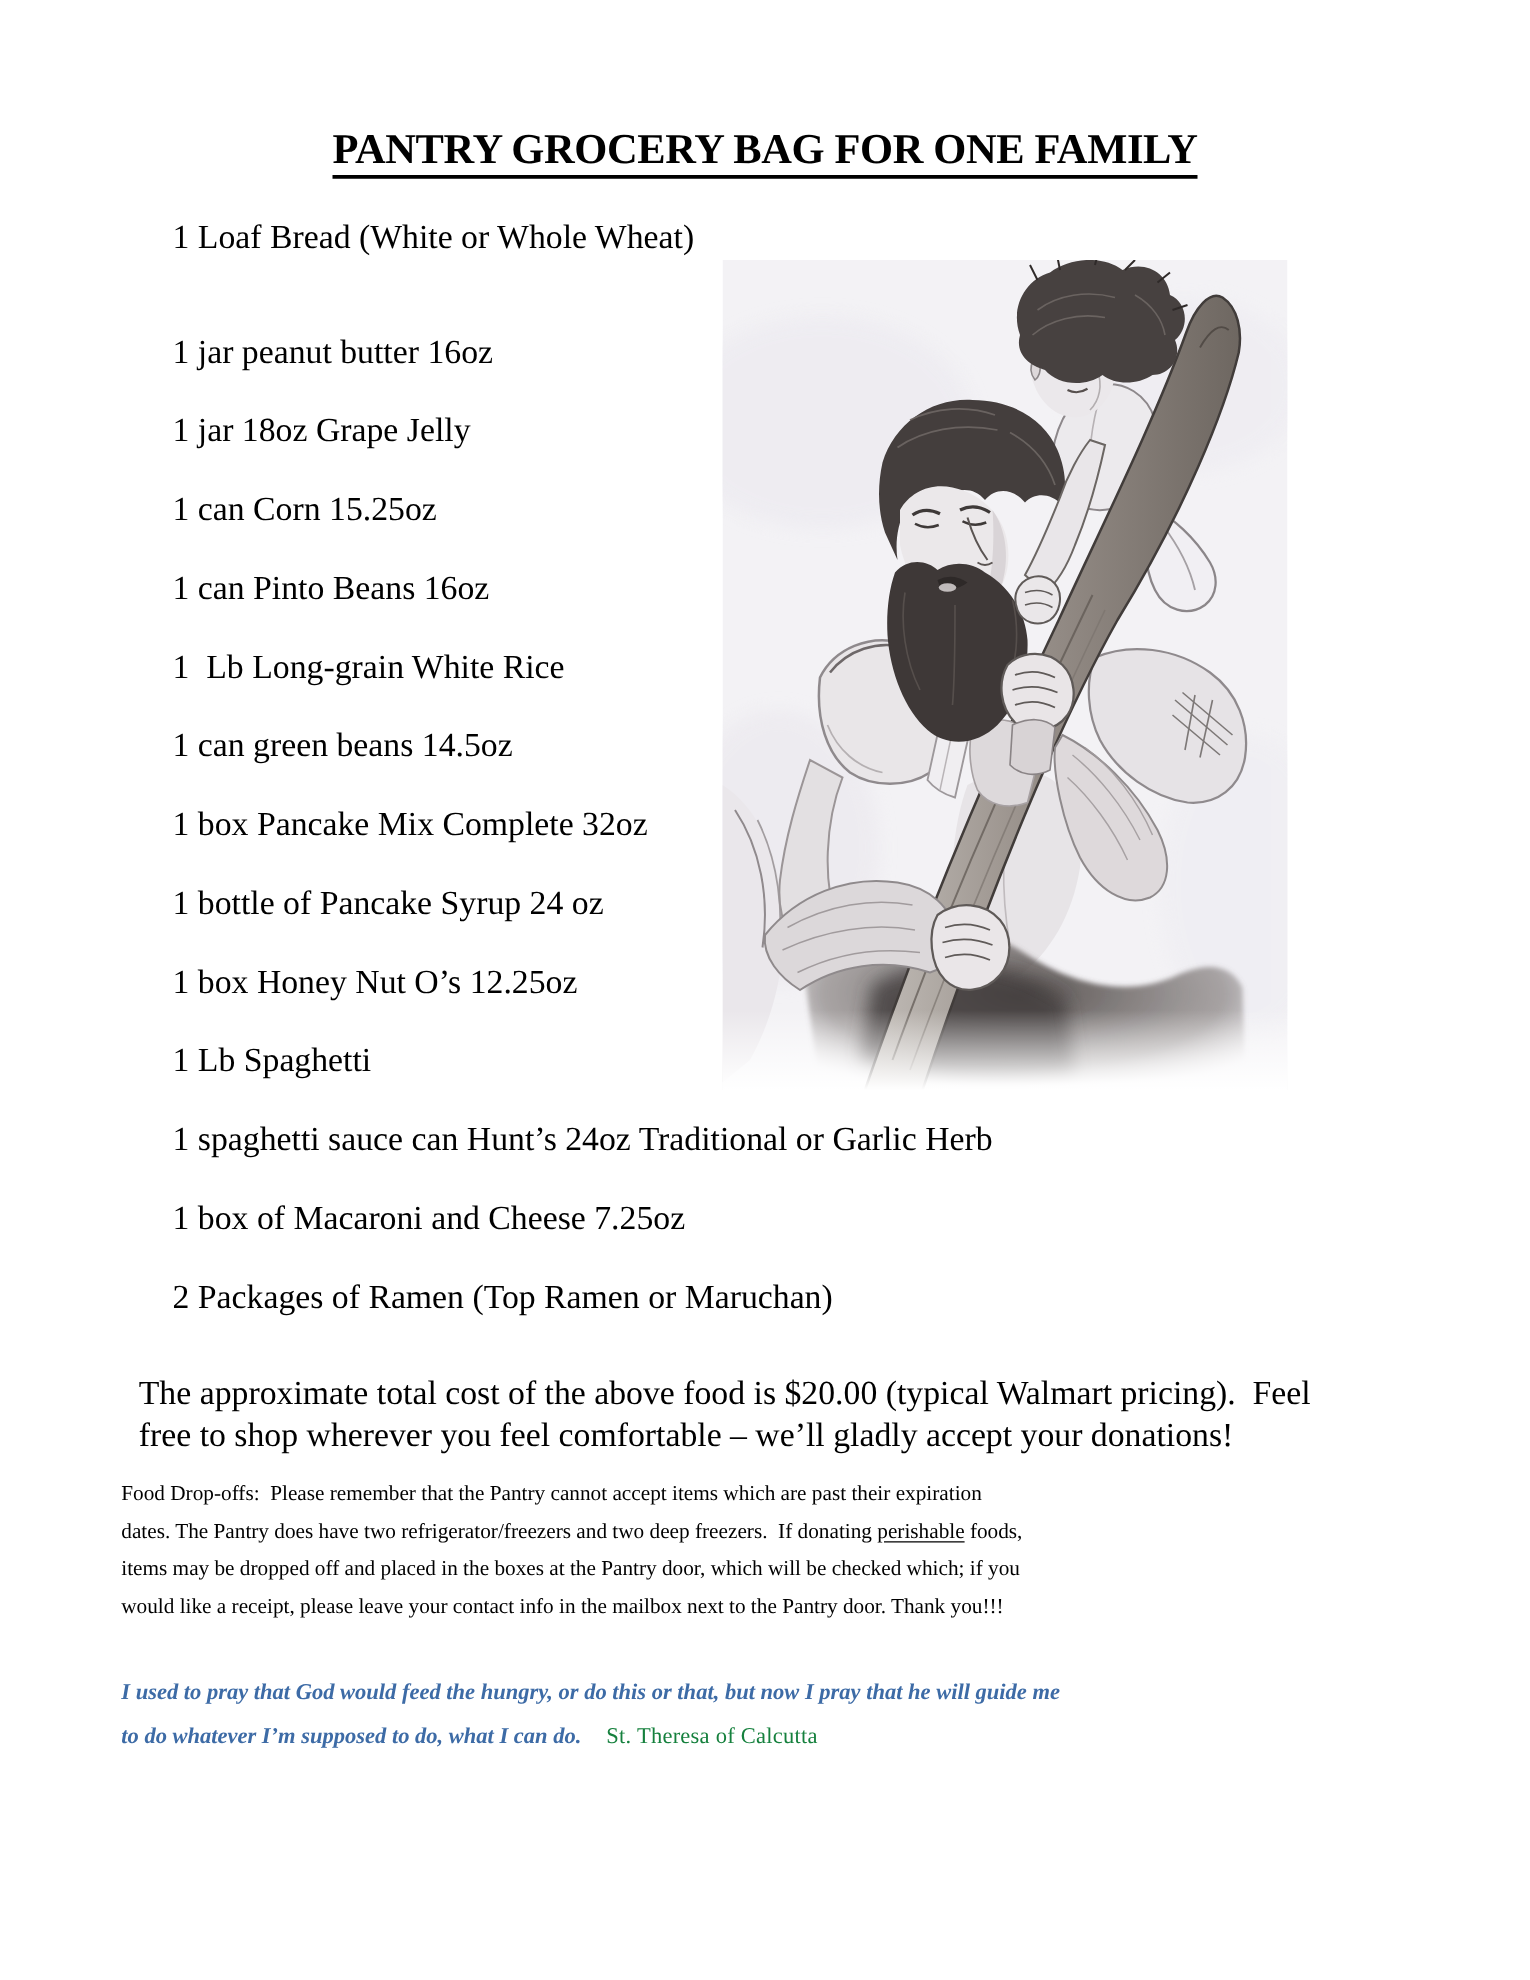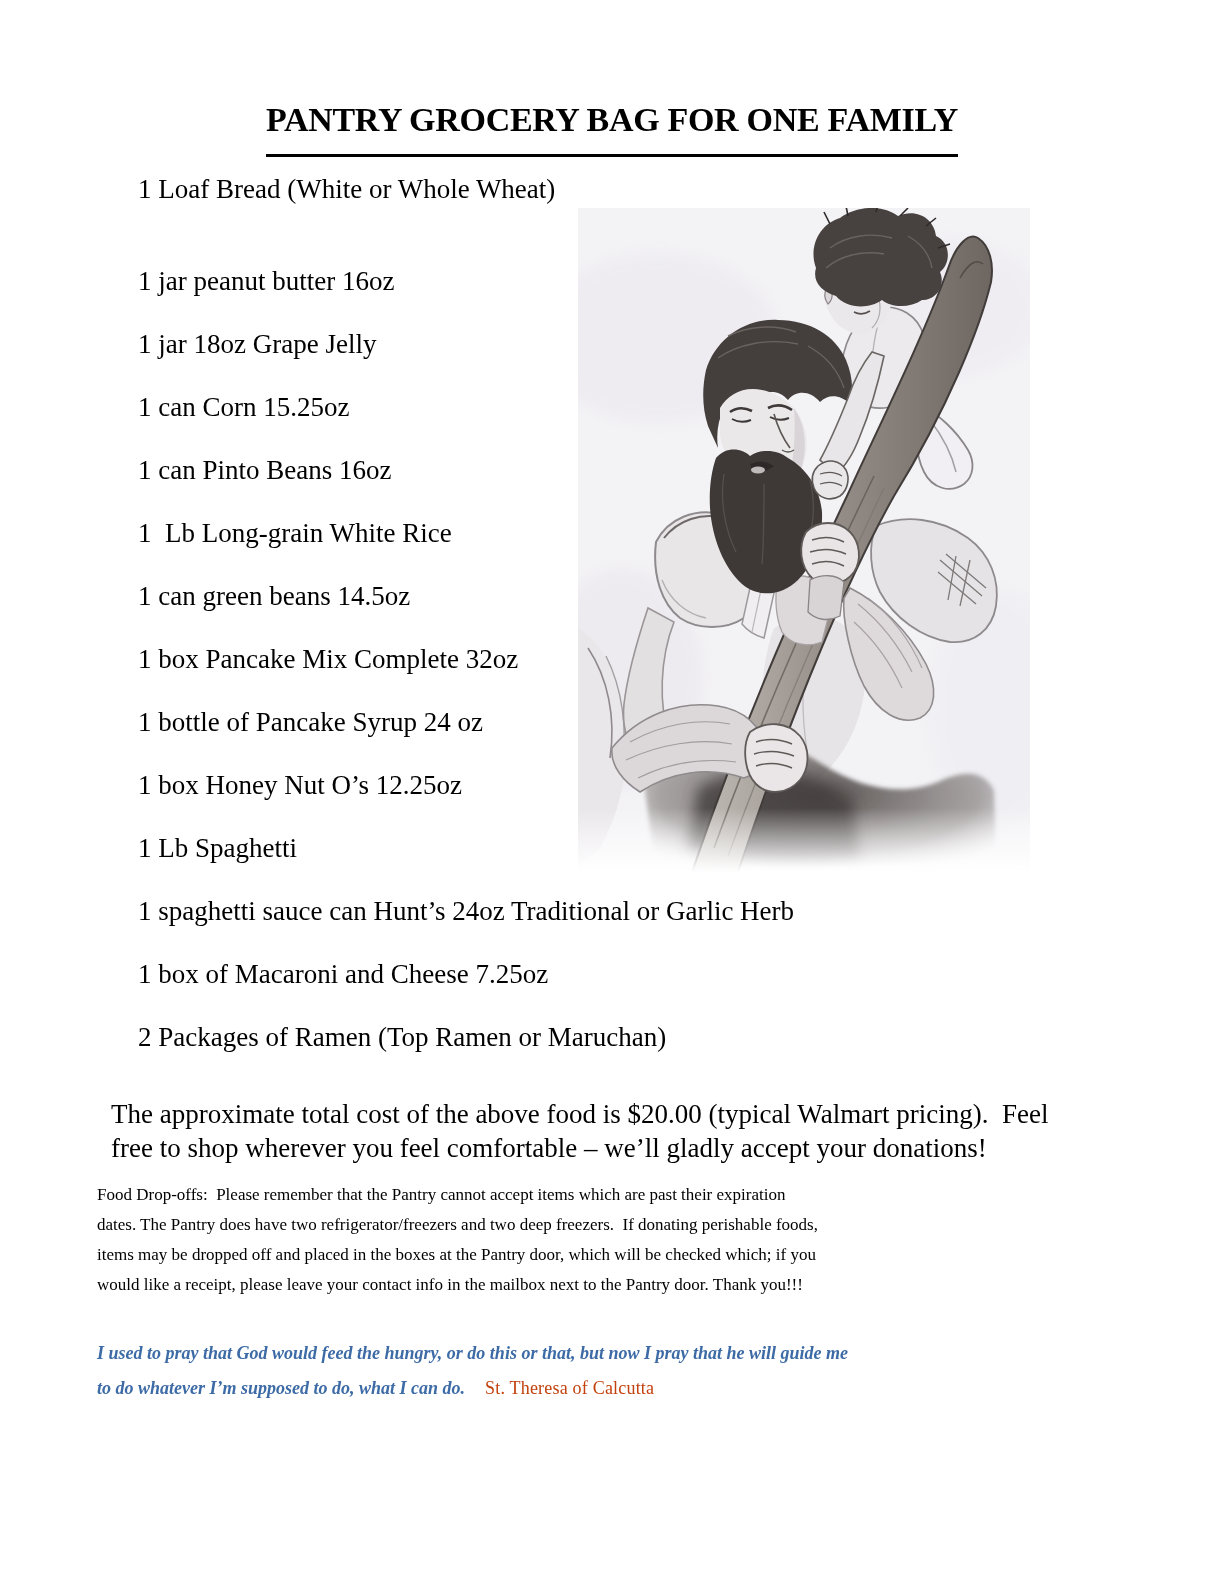--- a/index.html
+++ b/index.html
@@ -4,38 +4,38 @@
 <style>
   html,body{margin:0;padding:0;background:#ffffff;}
   .page{
     position:relative;width:1224px;height:1584px;background:#ffffff;overflow:hidden;
     font-family:"Liberation Serif","DejaVu Serif",serif;color:#000;
   }
   .title{
     position:absolute;top:100px;left:0;right:0;text-align:center;
     font-size:34px;font-weight:bold;letter-spacing:-0.3px;line-height:40px;
   }
-  .title span{border-bottom:3px solid #000;padding-bottom:16px;}
+  .title span{border-bottom:3px solid #000;padding-bottom:2px;}
   .grocery-list{position:absolute;left:97px;top:174px;margin-left:41px;}
   .grocery-list .item{
     font-size:27px;line-height:30px;white-space:nowrap;margin:0 0 33px 0;
   }
   .grocery-list .item:first-child{margin-bottom:62px;}
   .cost-note{position:absolute;left:111px;top:1097px;font-size:27px;line-height:34px;}
   .cost-note div{white-space:nowrap;}
   .dropoff-note{position:absolute;left:97px;top:1180px;font-size:17px;line-height:30px;}
   .dropoff-note .pline{white-space:nowrap;}
-  .u{text-underline-offset:3px;}
+  .u{text-decoration:underline;text-underline-offset:3px;}
   .quote{
     position:absolute;left:97px;top:1336px;font-size:18px;line-height:35px;
     color:#3d6ba6;font-weight:bold;font-style:italic;
   }
   .quote .qline{white-space:nowrap;}
   .attrib{
-    color:#c2410c;font-weight:normal;font-style:normal;margin-left:20px;letter-spacing:0.2px;
+    color:#15803d;font-weight:normal;font-style:normal;margin-left:20px;letter-spacing:0.2px;
   }
   .illustration{
     position:absolute;left:578px;top:208px;width:452px;height:664px;
   }
   .illustration svg{display:block;width:452px;height:664px;}
 </style>
 </head>
 <body>
 
 <div class="page">

